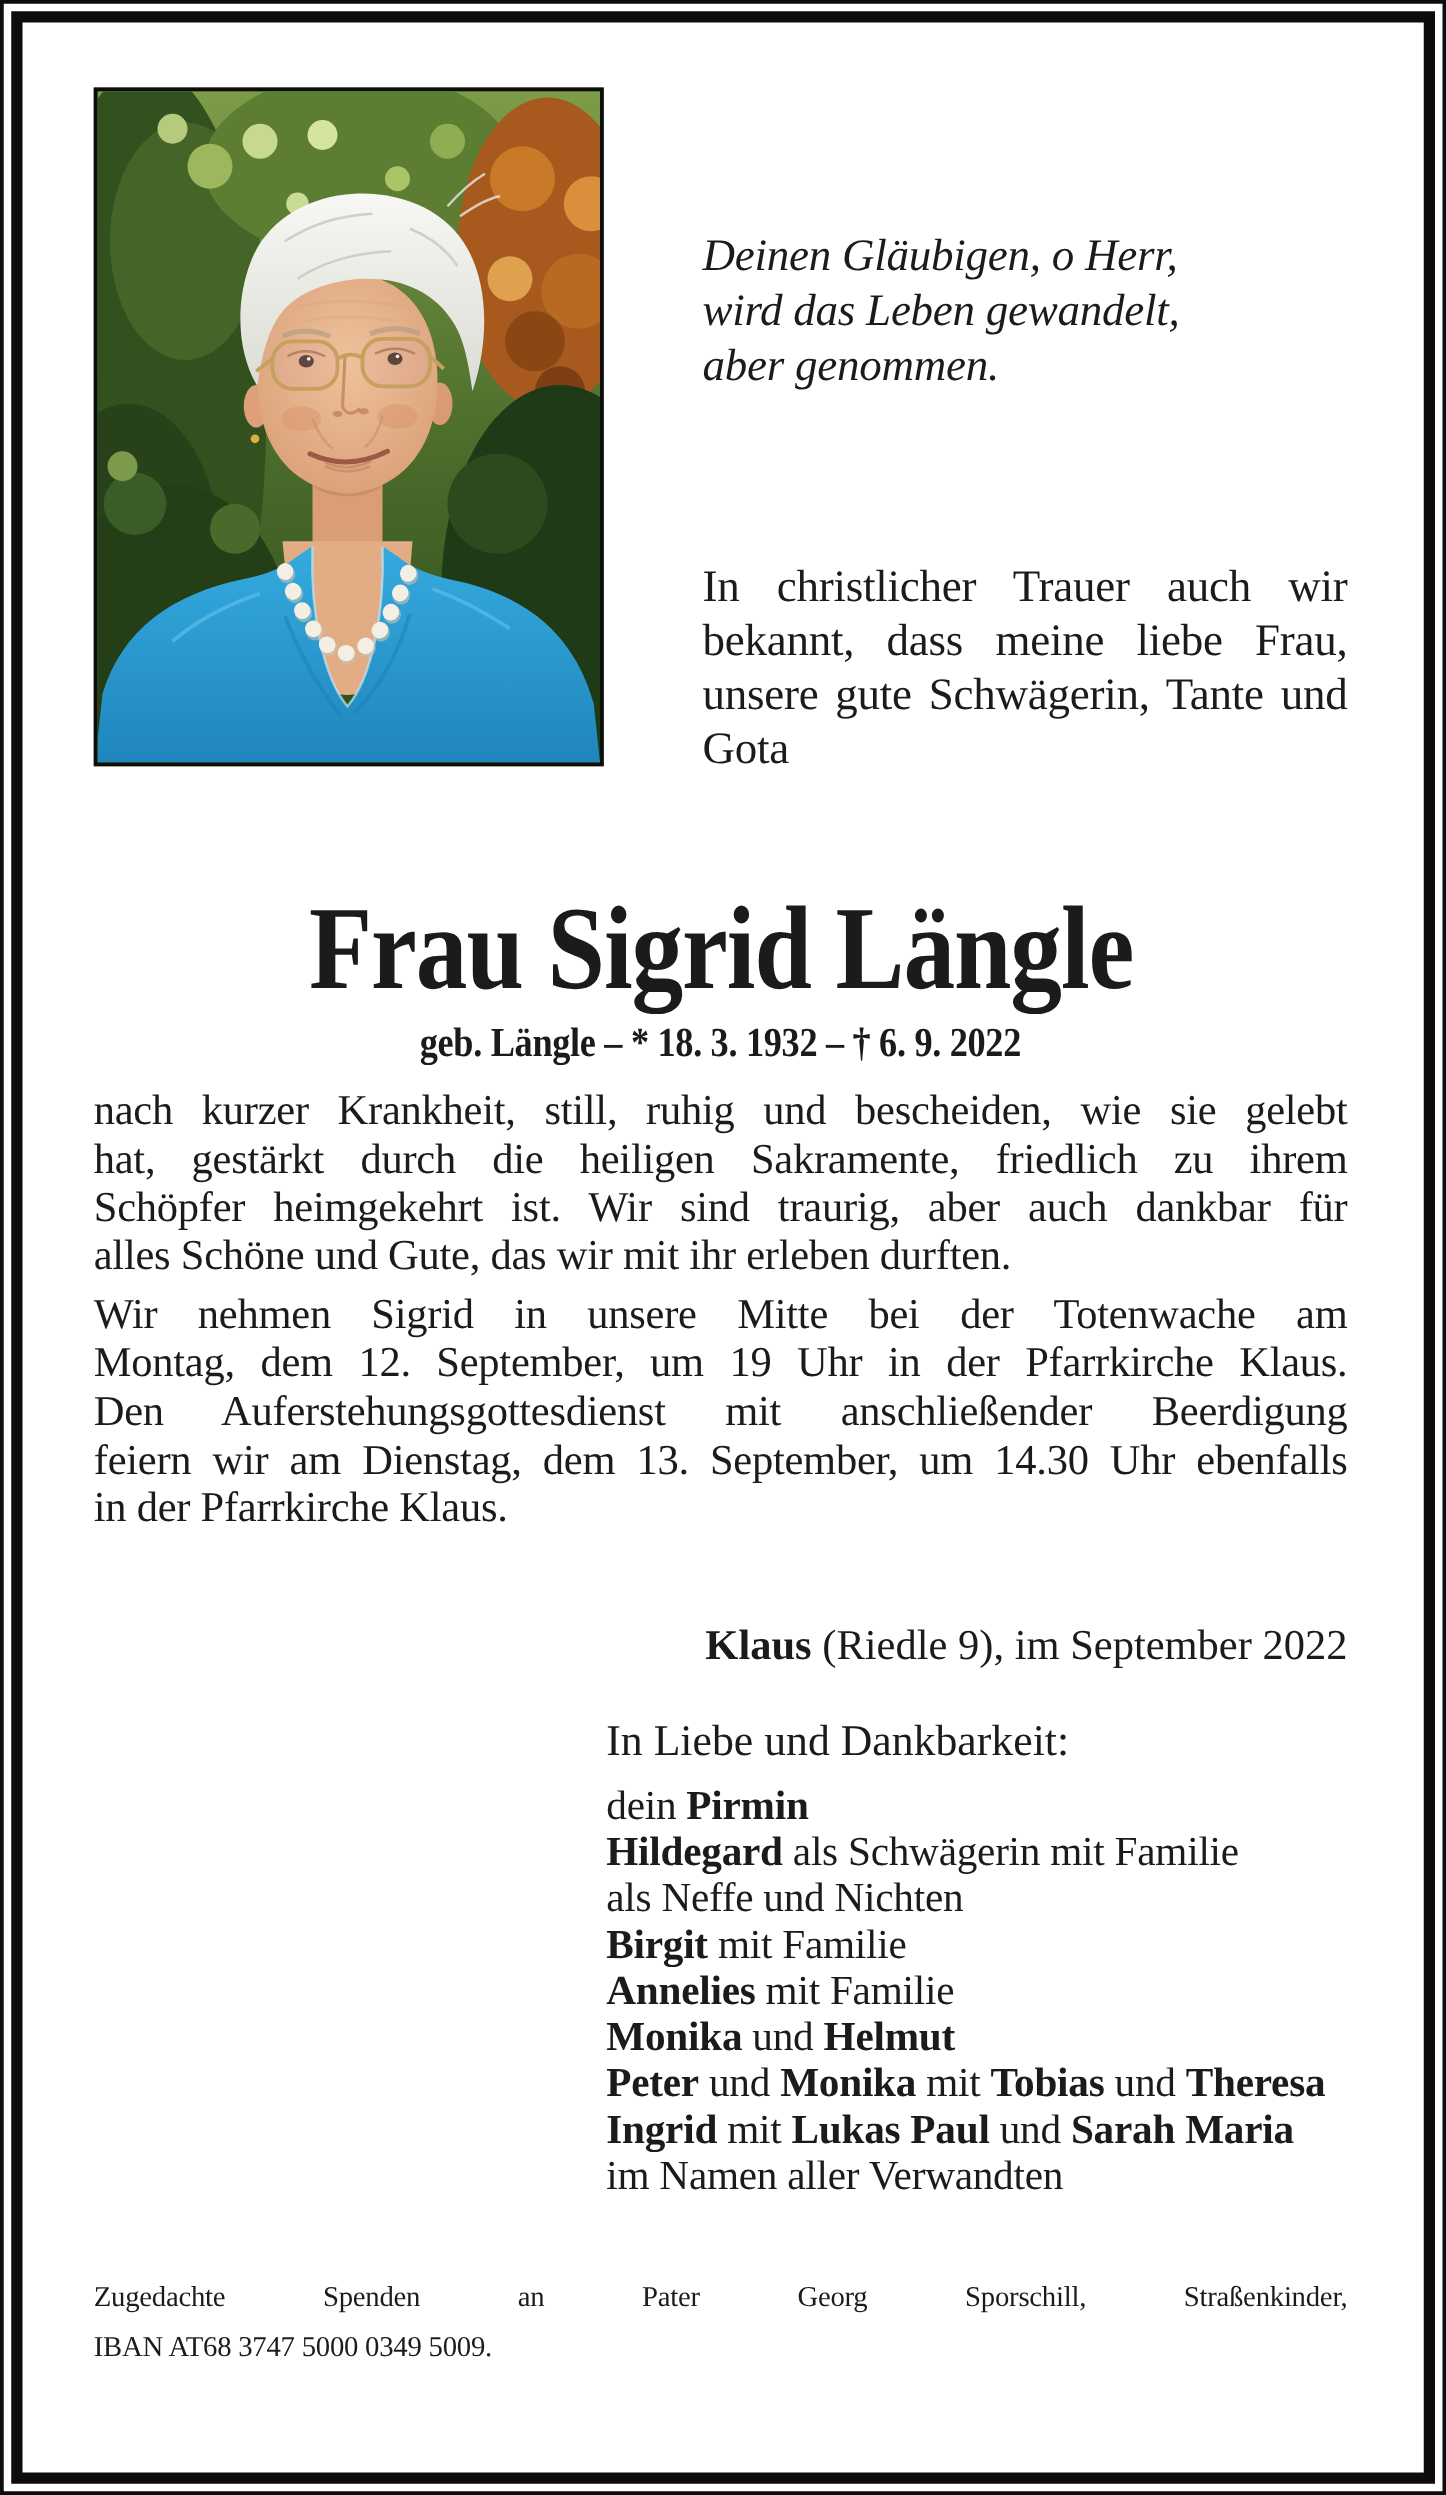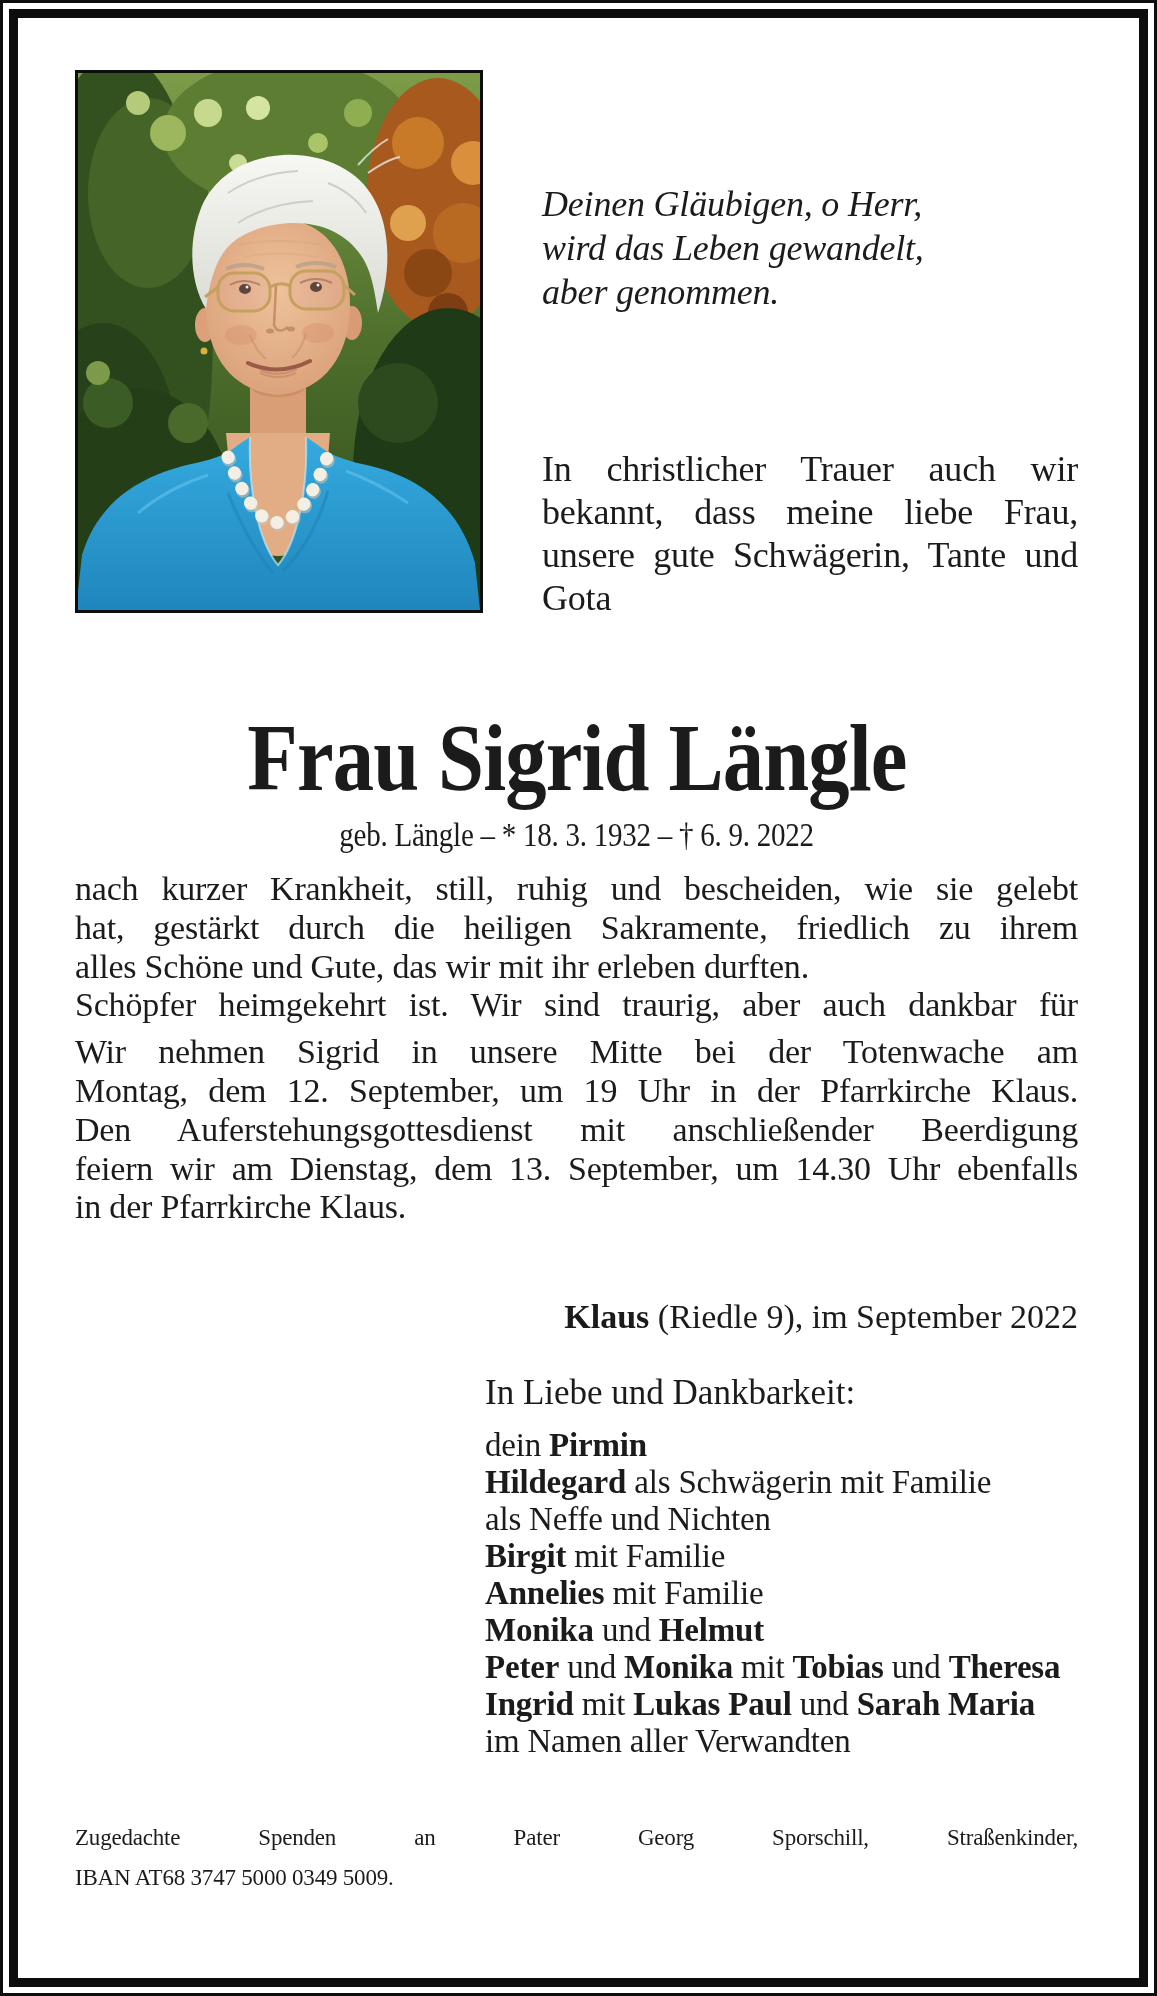--- a/index.html
+++ b/index.html
@@ -23,21 +23,21 @@
   
   .top-row { display:flex; align-items:flex-start; }
   .photo-box {
     flex:0 0 auto;
     width:402px; height:537px;
     border:3px solid #0d0d0d;
     overflow:hidden;
     background:#4a6b2a;
   }
   .photo-box svg { display:block; width:100%; height:100%; }
-  .right-col { flex:1 1 auto; margin-left:59px; }
+  .right-col { flex:1 1 auto; margin-left:79px; }
   .quote {
     margin-top:112px;
     font-style:italic;
     font-size:36px; line-height:44px;
     letter-spacing:-0.2px;
   }
   .announce {
     margin-top:134px;
     font-size:36px; line-height:43px;
     letter-spacing:-0.2px;
@@ -48,21 +48,21 @@
   
   .name-sec { margin-top:88px; text-align:center; }
   .deceased-name {
     font-size:95px; line-height:100px; font-weight:bold;
     letter-spacing:-1px;
     display:inline-block;
     transform:scaleX(0.87);
     transform-origin:50% 50%;
     white-space:nowrap;
   }
-  .dates-line { margin-top:6px; text-align:center; font-size:33px; line-height:42px; font-weight:normal; }
+  .dates-line { margin-top:6px; text-align:center; font-size:33px; line-height:42px; font-weight:bold; }
   .dates-line .cond { display:inline-block; transform:scaleX(0.88); transform-origin:50% 50%; white-space:nowrap; letter-spacing:-0.3px; }
   
   .bodypara { font-size:34px; line-height:38.8px; letter-spacing:-0.2px; }
   .para-obituary { margin-top:14px; }
   .para-services { margin-top:8px; }
   .dateline { margin-top:70px; font-size:34px; line-height:40px;text-align:right; }
   .dateline .ml { white-space:nowrap; }
   
   .mourners { margin-top:36px; margin-left:410px; }
   .mourners-heading { font-size:35px; line-height:40px; margin-bottom:14px; }
@@ -212,22 +212,22 @@
     <div class="name-sec">
       <div class="deceased-name">Frau Sigrid Längle</div>
       <div class="dates-line">
         <span class="cond">geb. Längle – * 18. 3. 1932 – † 6. 9. 2022</span>
       </div>
     </div>
 
     <div class="bodypara para-obituary just">
         <div class="tl jl">nach kurzer Krankheit, still, ruhig und bescheiden, wie sie gelebt</div>
         <div class="tl jl">hat, gestärkt durch die heiligen Sakramente, friedlich zu ihrem</div>
+        <div class="tl jl">Schöpfer heimgekehrt ist. Wir sind traurig, aber auch dankbar für</div>
         <div class="tl">alles Schöne und Gute, das wir mit ihr erleben durften.</div>
-        <div class="tl jl">Schöpfer heimgekehrt ist. Wir sind traurig, aber auch dankbar für</div>
       </div>
 
     <div class="bodypara para-services just">
         <div class="tl jl">Wir nehmen Sigrid in unsere Mitte bei der Totenwache am</div>
         <div class="tl jl">Montag, dem 12. September, um 19 Uhr in der Pfarrkirche Klaus.</div>
         <div class="tl jl">Den Auferstehungsgottesdienst mit anschließender Beerdigung</div>
         <div class="tl jl">feiern wir am Dienstag, dem 13. September, um 14.30 Uhr ebenfalls</div>
         <div class="tl">in der Pfarrkirche Klaus.</div>
       </div>
 

